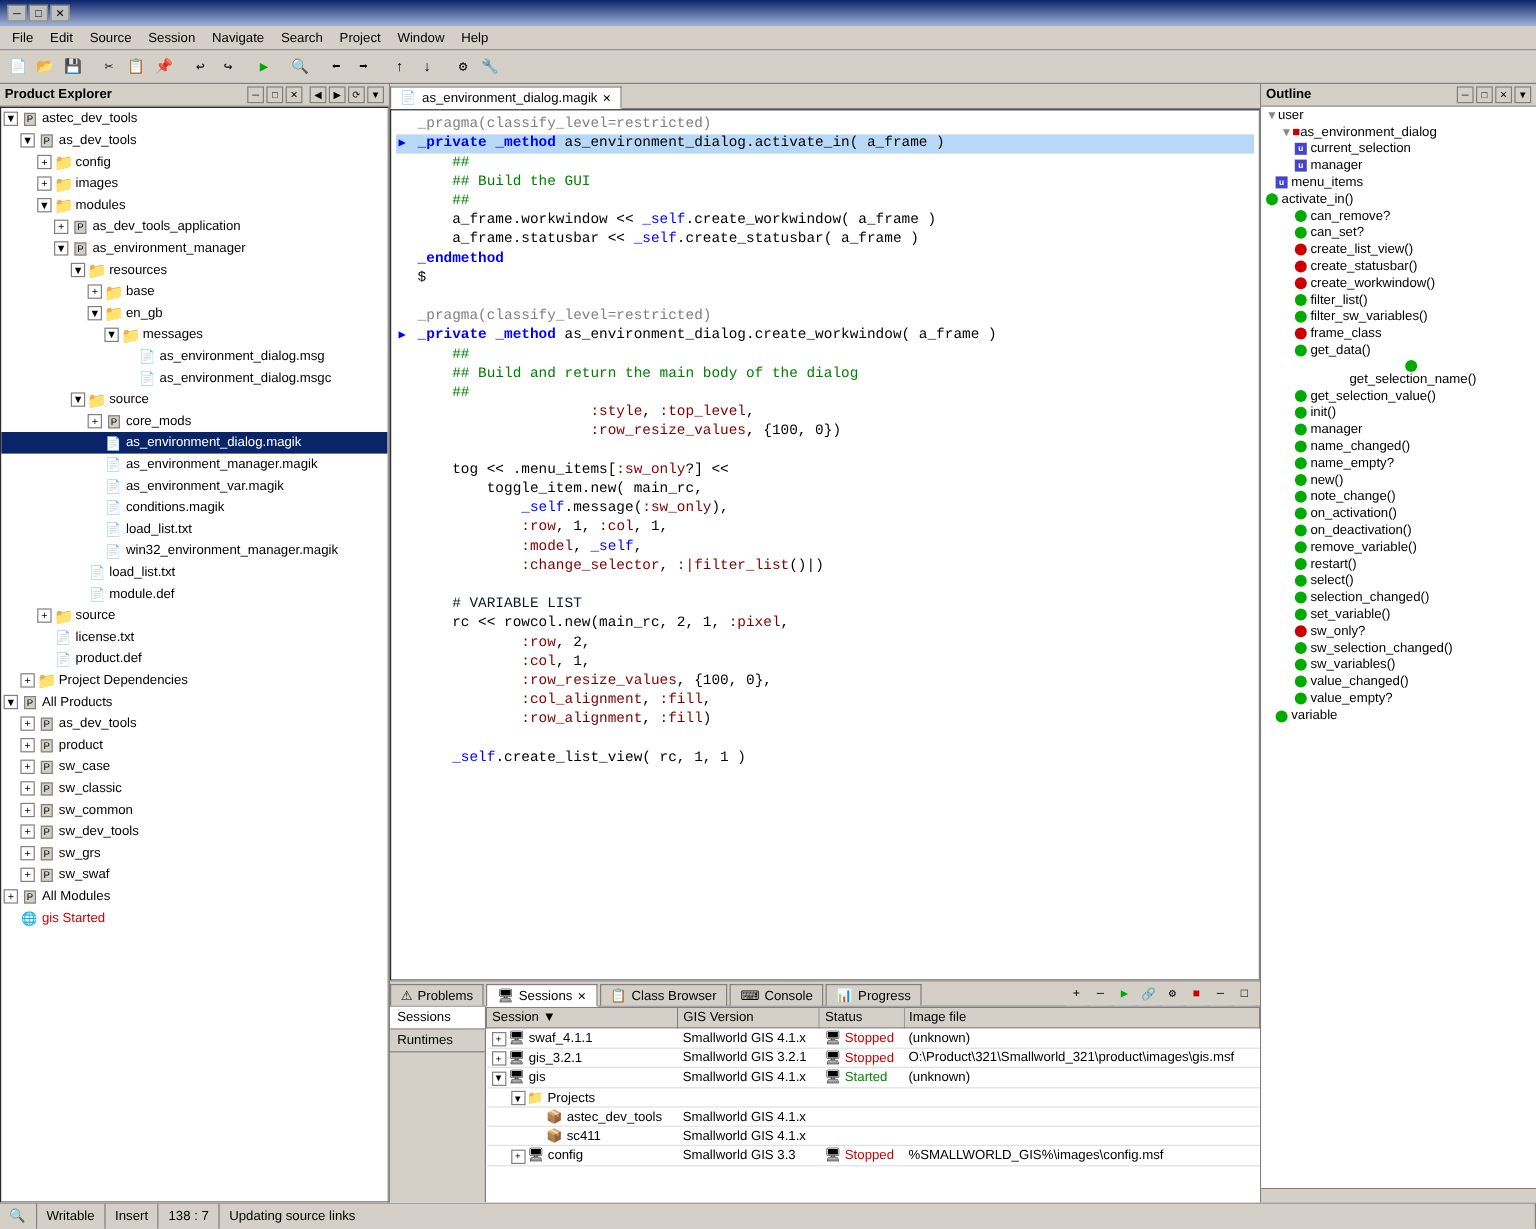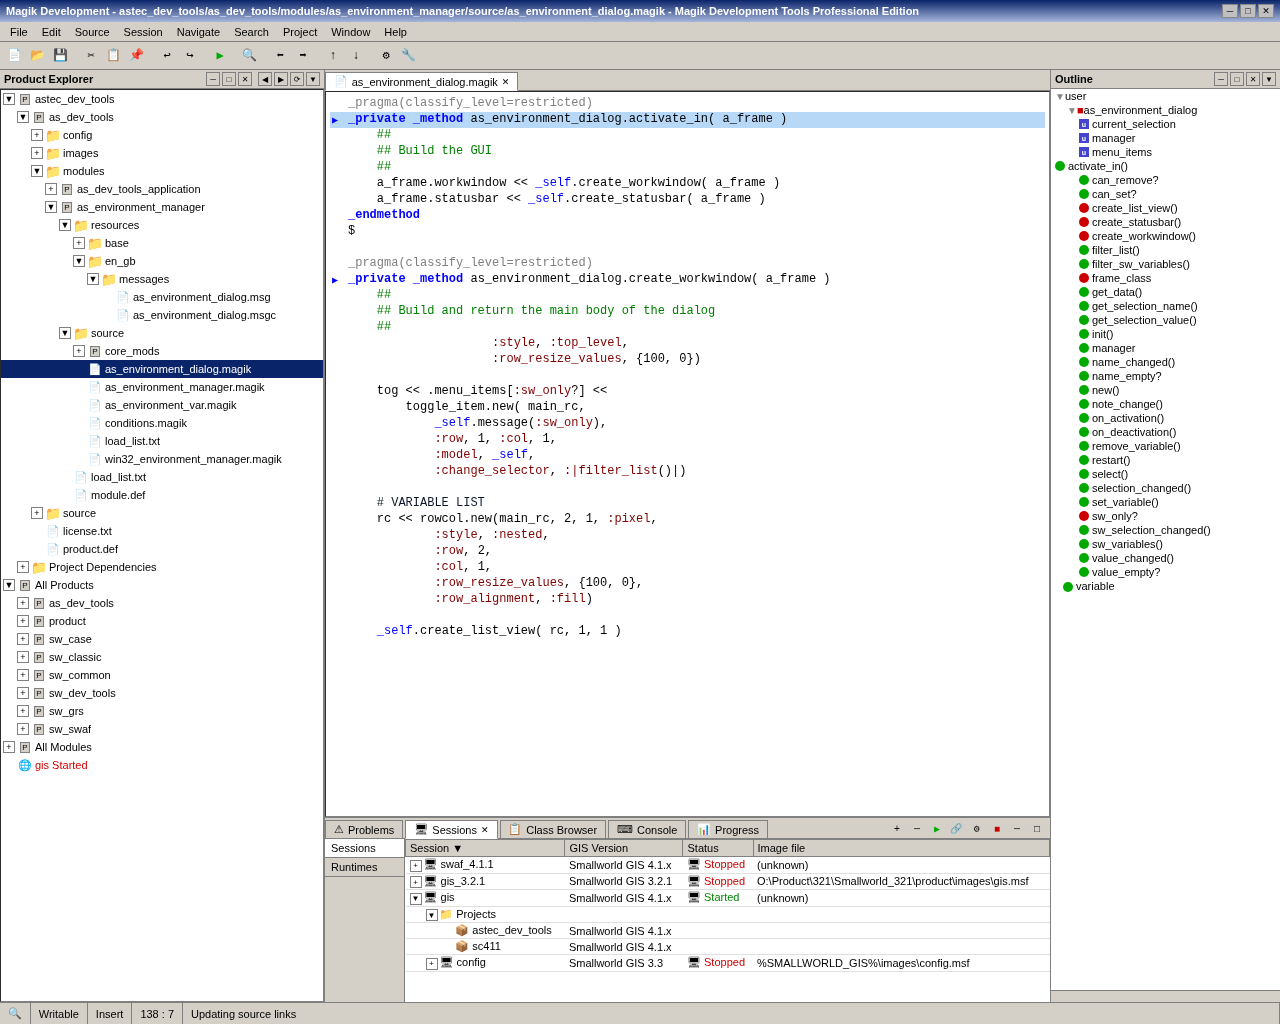--- a/index.html
+++ b/index.html
@@ -93,21 +93,20 @@
     .sessions-sidebar { width: 80px; background: #d4d0c8; border-right: 1px solid #808080; font-family: 'Segoe UI', Arial, sans-serif; font-size: 11px; }
     .sessions-sidebar-btn { padding: 3px 6px; cursor: pointer; border-bottom: 1px solid #808080; }
     .sessions-sidebar-btn.active { background: white; }
     #sessions-wrapper { display: flex; height: 100%; }
     .bottom-tb-btn { width: 18px; height: 18px; background: #d4d0c8; border: 1px solid transparent; font-size: 10px; display: flex; align-items: center; justify-content: center; cursor: pointer; }
   </style>
 </head>
 <body>
 
 <div id="title-bar">
-  <span class="title-text">Magik Development - astec_dev_tools/as_dev_tools/modules/as_environment_manager/source/as_environment_dialog.magik - Magik Development Tools Professional Edition</span>
   <div class="win-btns">
     <div class="win-btn">─</div>
     <div class="win-btn">□</div>
     <div class="win-btn">✕</div>
   </div>
 </div>
 
 <div id="menu-bar">
   <span>File</span>
   <span>Edit</span>
@@ -454,24 +453,24 @@
         <div class="code-line"><span class="line-arrow"></span><span class="code-text"></span></div>
         <div class="code-line"><span class="line-arrow"></span><span class="code-text">    tog &lt;&lt; .menu_items[<span style="color:#800000">:sw_only</span>?] &lt;&lt;</span></div>
         <div class="code-line"><span class="line-arrow"></span><span class="code-text">        toggle_item.new( main_rc,</span></div>
         <div class="code-line"><span class="line-arrow"></span><span class="code-text">            <span style="color:#0000ff">_self</span>.message(<span style="color:#800000">:sw_only</span>),</span></div>
         <div class="code-line"><span class="line-arrow"></span><span class="code-text">            <span style="color:#800000">:row</span>, 1, <span style="color:#800000">:col</span>, 1,</span></div>
         <div class="code-line"><span class="line-arrow"></span><span class="code-text">            <span style="color:#800000">:model</span>, <span style="color:#0000ff">_self</span>,</span></div>
         <div class="code-line"><span class="line-arrow"></span><span class="code-text">            <span style="color:#800000">:change_selector</span>, <span style="color:#800000">:|filter_list</span>()|)</span></div>
         <div class="code-line"><span class="line-arrow"></span><span class="code-text"></span></div>
         <div class="code-line"><span class="line-arrow"></span><span class="code-text"><span style="color:#0f172a">    # VARIABLE LIST</span></span></div>
         <div class="code-line"><span class="line-arrow"></span><span class="code-text">    rc &lt;&lt; rowcol.new(main_rc, 2, 1, <span style="color:#800000">:pixel</span>,</span></div>
-        <div class="code-line"><span class="line-arrow"></span><span class="code-text">            <span style="color:#800000">:style</span>, <span style="color:#800000">:nested</span>,</span></div>
         <div class="code-line"><span class="line-arrow"></span><span class="code-text">            <span style="color:#800000">:row</span>, 2,</span></div>
         <div class="code-line"><span class="line-arrow"></span><span class="code-text">            <span style="color:#800000">:col</span>, 1,</span></div>
         <div class="code-line"><span class="line-arrow"></span><span class="code-text">            <span style="color:#800000">:row_resize_values</span>, {100, 0},</span></div>
+        <div class="code-line"><span class="line-arrow"></span><span class="code-text">            <span style="color:#800000">:col_alignment</span>, <span style="color:#800000">:fill</span>,</span></div>
         <div class="code-line"><span class="line-arrow"></span><span class="code-text">            <span style="color:#800000">:row_alignment</span>, <span style="color:#800000">:fill</span>)</span></div>
         <div class="code-line"><span class="line-arrow"></span><span class="code-text"></span></div>
         <div class="code-line"><span class="line-arrow"></span><span class="code-text">    <span style="color:#0000ff">_self</span>.create_list_view( rc, 1, 1 )</span></div>
       </div>
 
     <div id="bottom-panel">
       <div id="bottom-tabs">
         <div class="bottom-tab">
           <span>⚠</span>
           <span>Problems</span>
@@ -595,21 +594,21 @@
           <span>as_environment_dialog</span>
         </div>
         <div class="outline-item" style="padding-left: 28px;">
           <span class="outline-square">u</span>
           <span>current_selection</span>
         </div>
         <div class="outline-item" style="padding-left: 28px;">
           <span class="outline-square">u</span>
           <span>manager</span>
         </div>
-        <div class="outline-item" style="padding-left: 28px;">
+        <div class="outline-item" style="padding-left: 12px;">
           <span class="outline-square">u</span>
           <span>menu_items</span>
         </div>
         <div class="outline-item" style="">
           <span class="outline-dot dot-green"></span>
           <span>activate_in()</span>
         </div>
         <div class="outline-item" style="padding-left: 28px;">
           <span class="outline-dot dot-green"></span>
           <span>can_remove?</span>
@@ -639,21 +638,21 @@
           <span>filter_sw_variables()</span>
         </div>
         <div class="outline-item" style="padding-left: 28px;">
           <span class="outline-dot dot-red"></span>
           <span>frame_class</span>
         </div>
         <div class="outline-item" style="padding-left: 28px;">
           <span class="outline-dot dot-green"></span>
           <span>get_data()</span>
         </div>
-        <div class="outline-item" style="padding-left: 28px;">
+        <div class="outline-item" style="padding-left: 28px; flex-direction: column;">
           <span class="outline-dot dot-green"></span>
           <span>get_selection_name()</span>
         </div>
         <div class="outline-item" style="padding-left: 28px;">
           <span class="outline-dot dot-green"></span>
           <span>get_selection_value()</span>
         </div>
         <div class="outline-item" style="padding-left: 28px;">
           <span class="outline-dot dot-green"></span>
           <span>init()</span>

